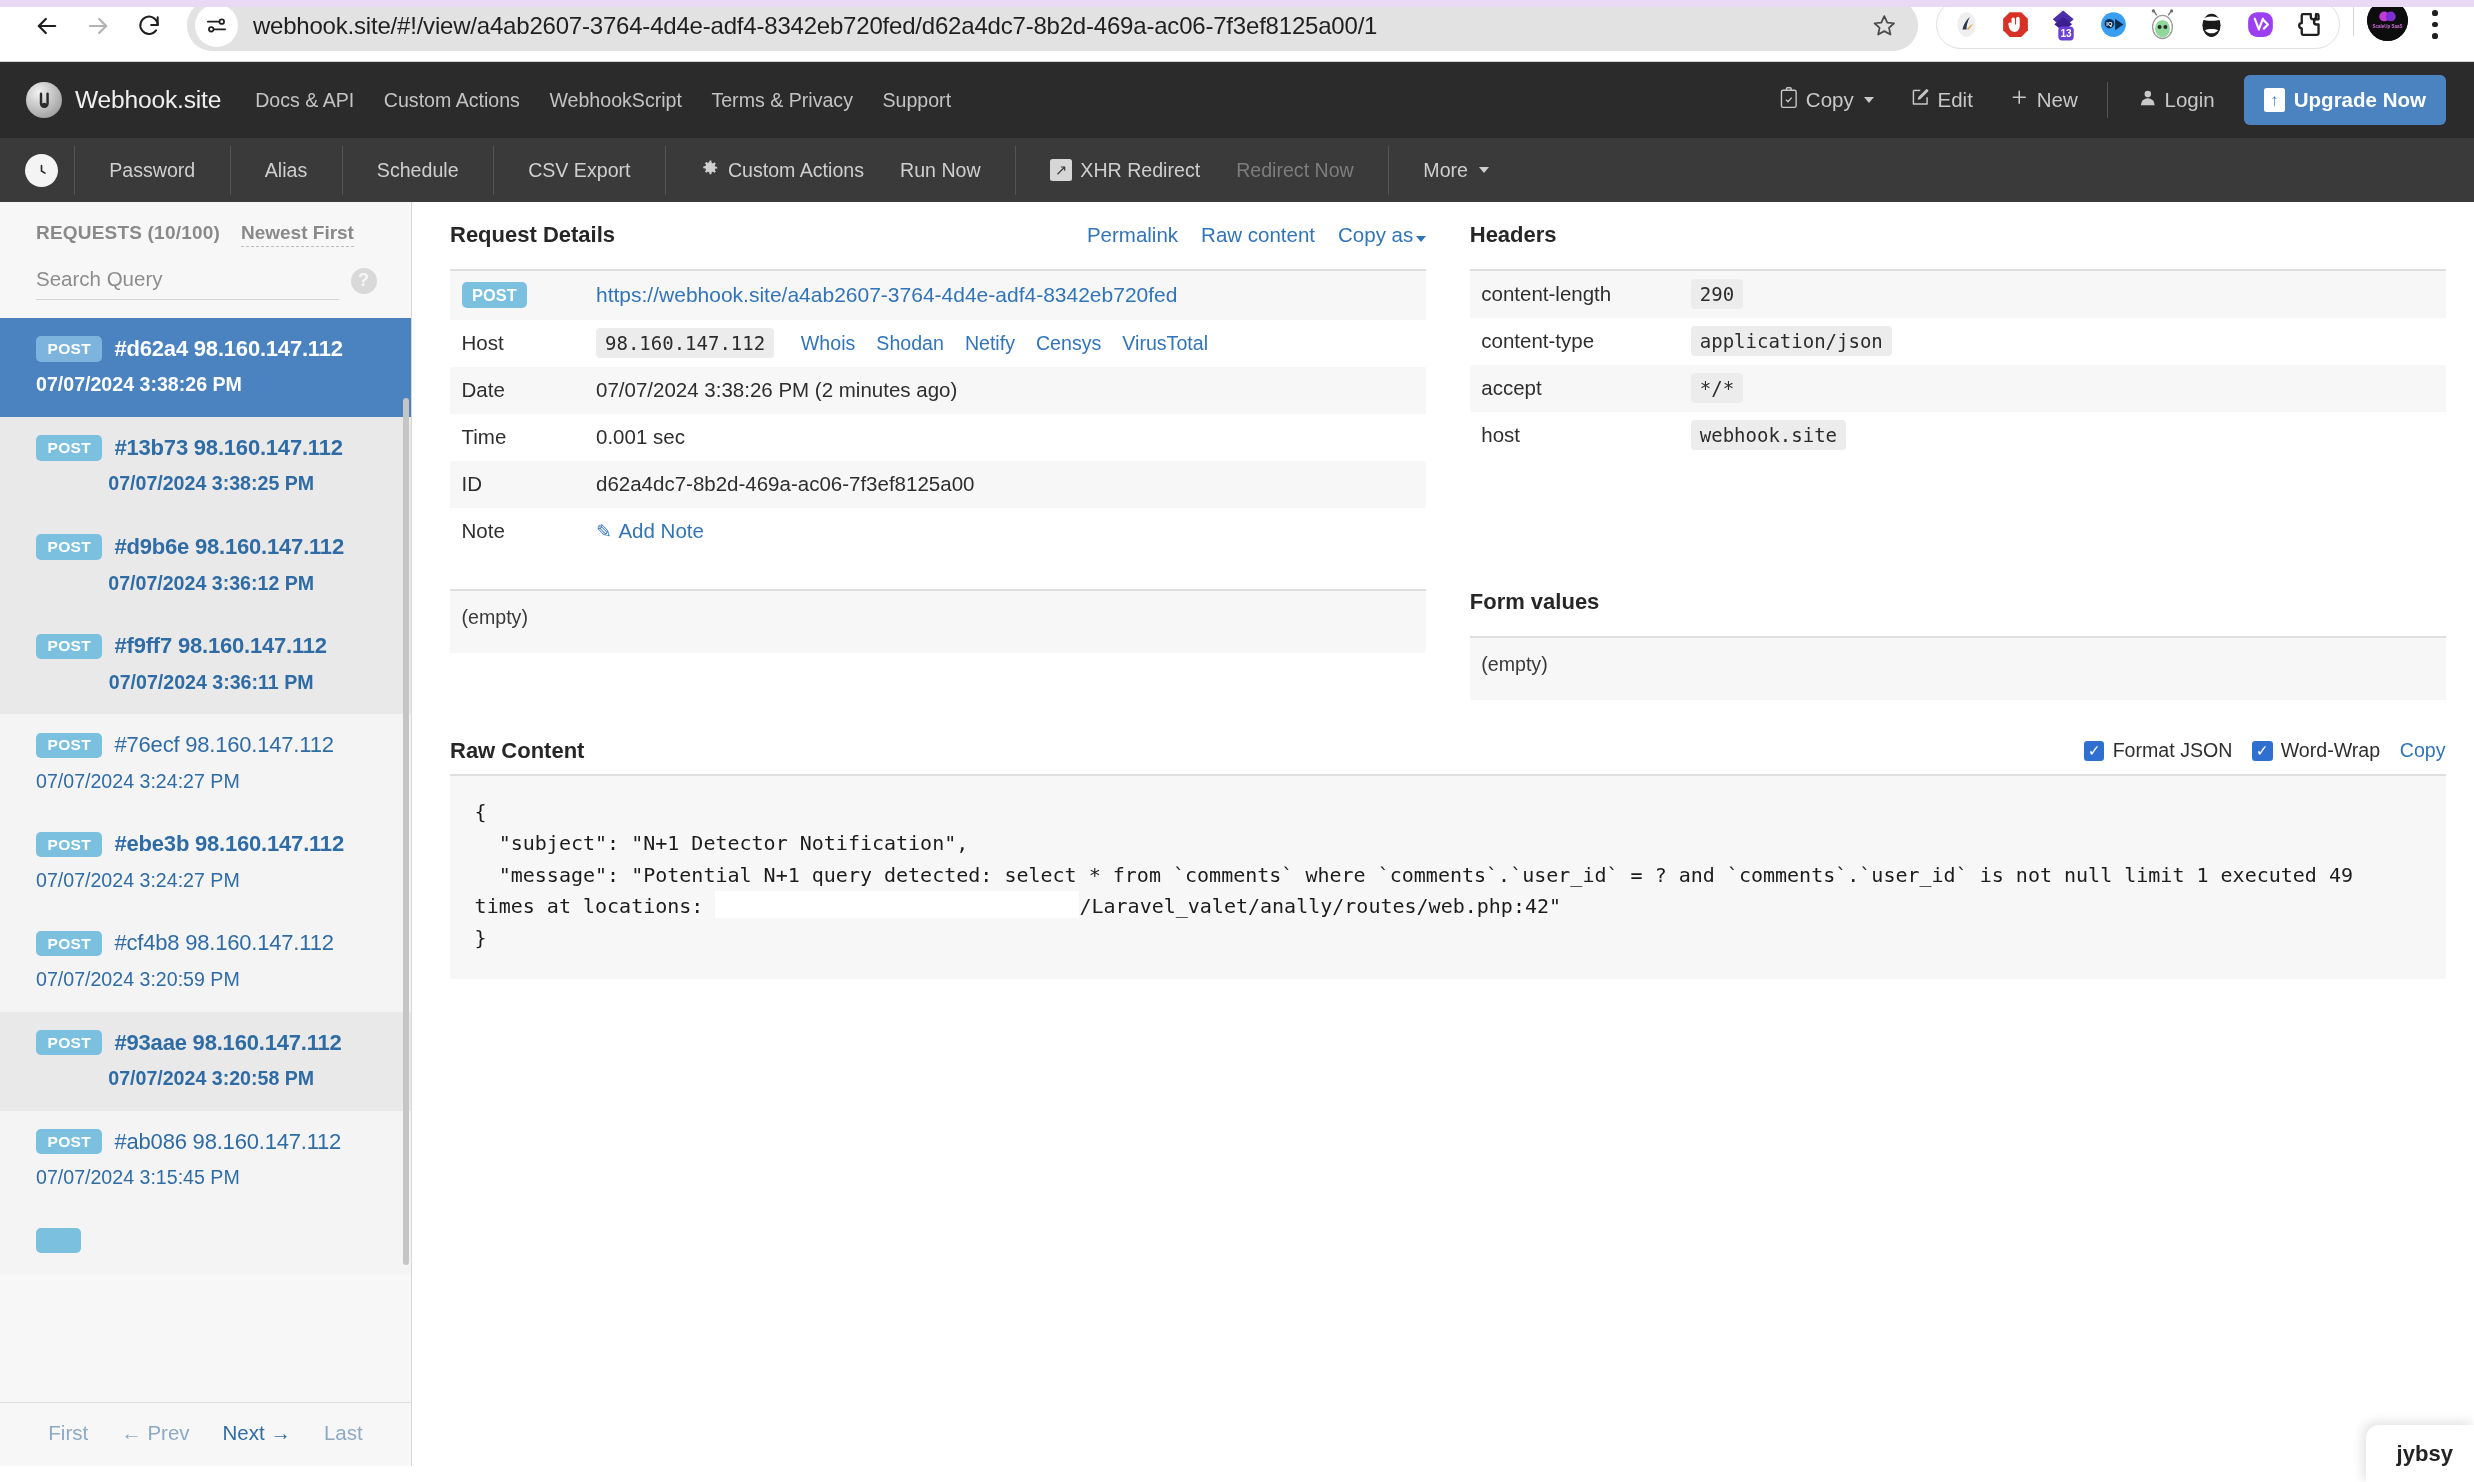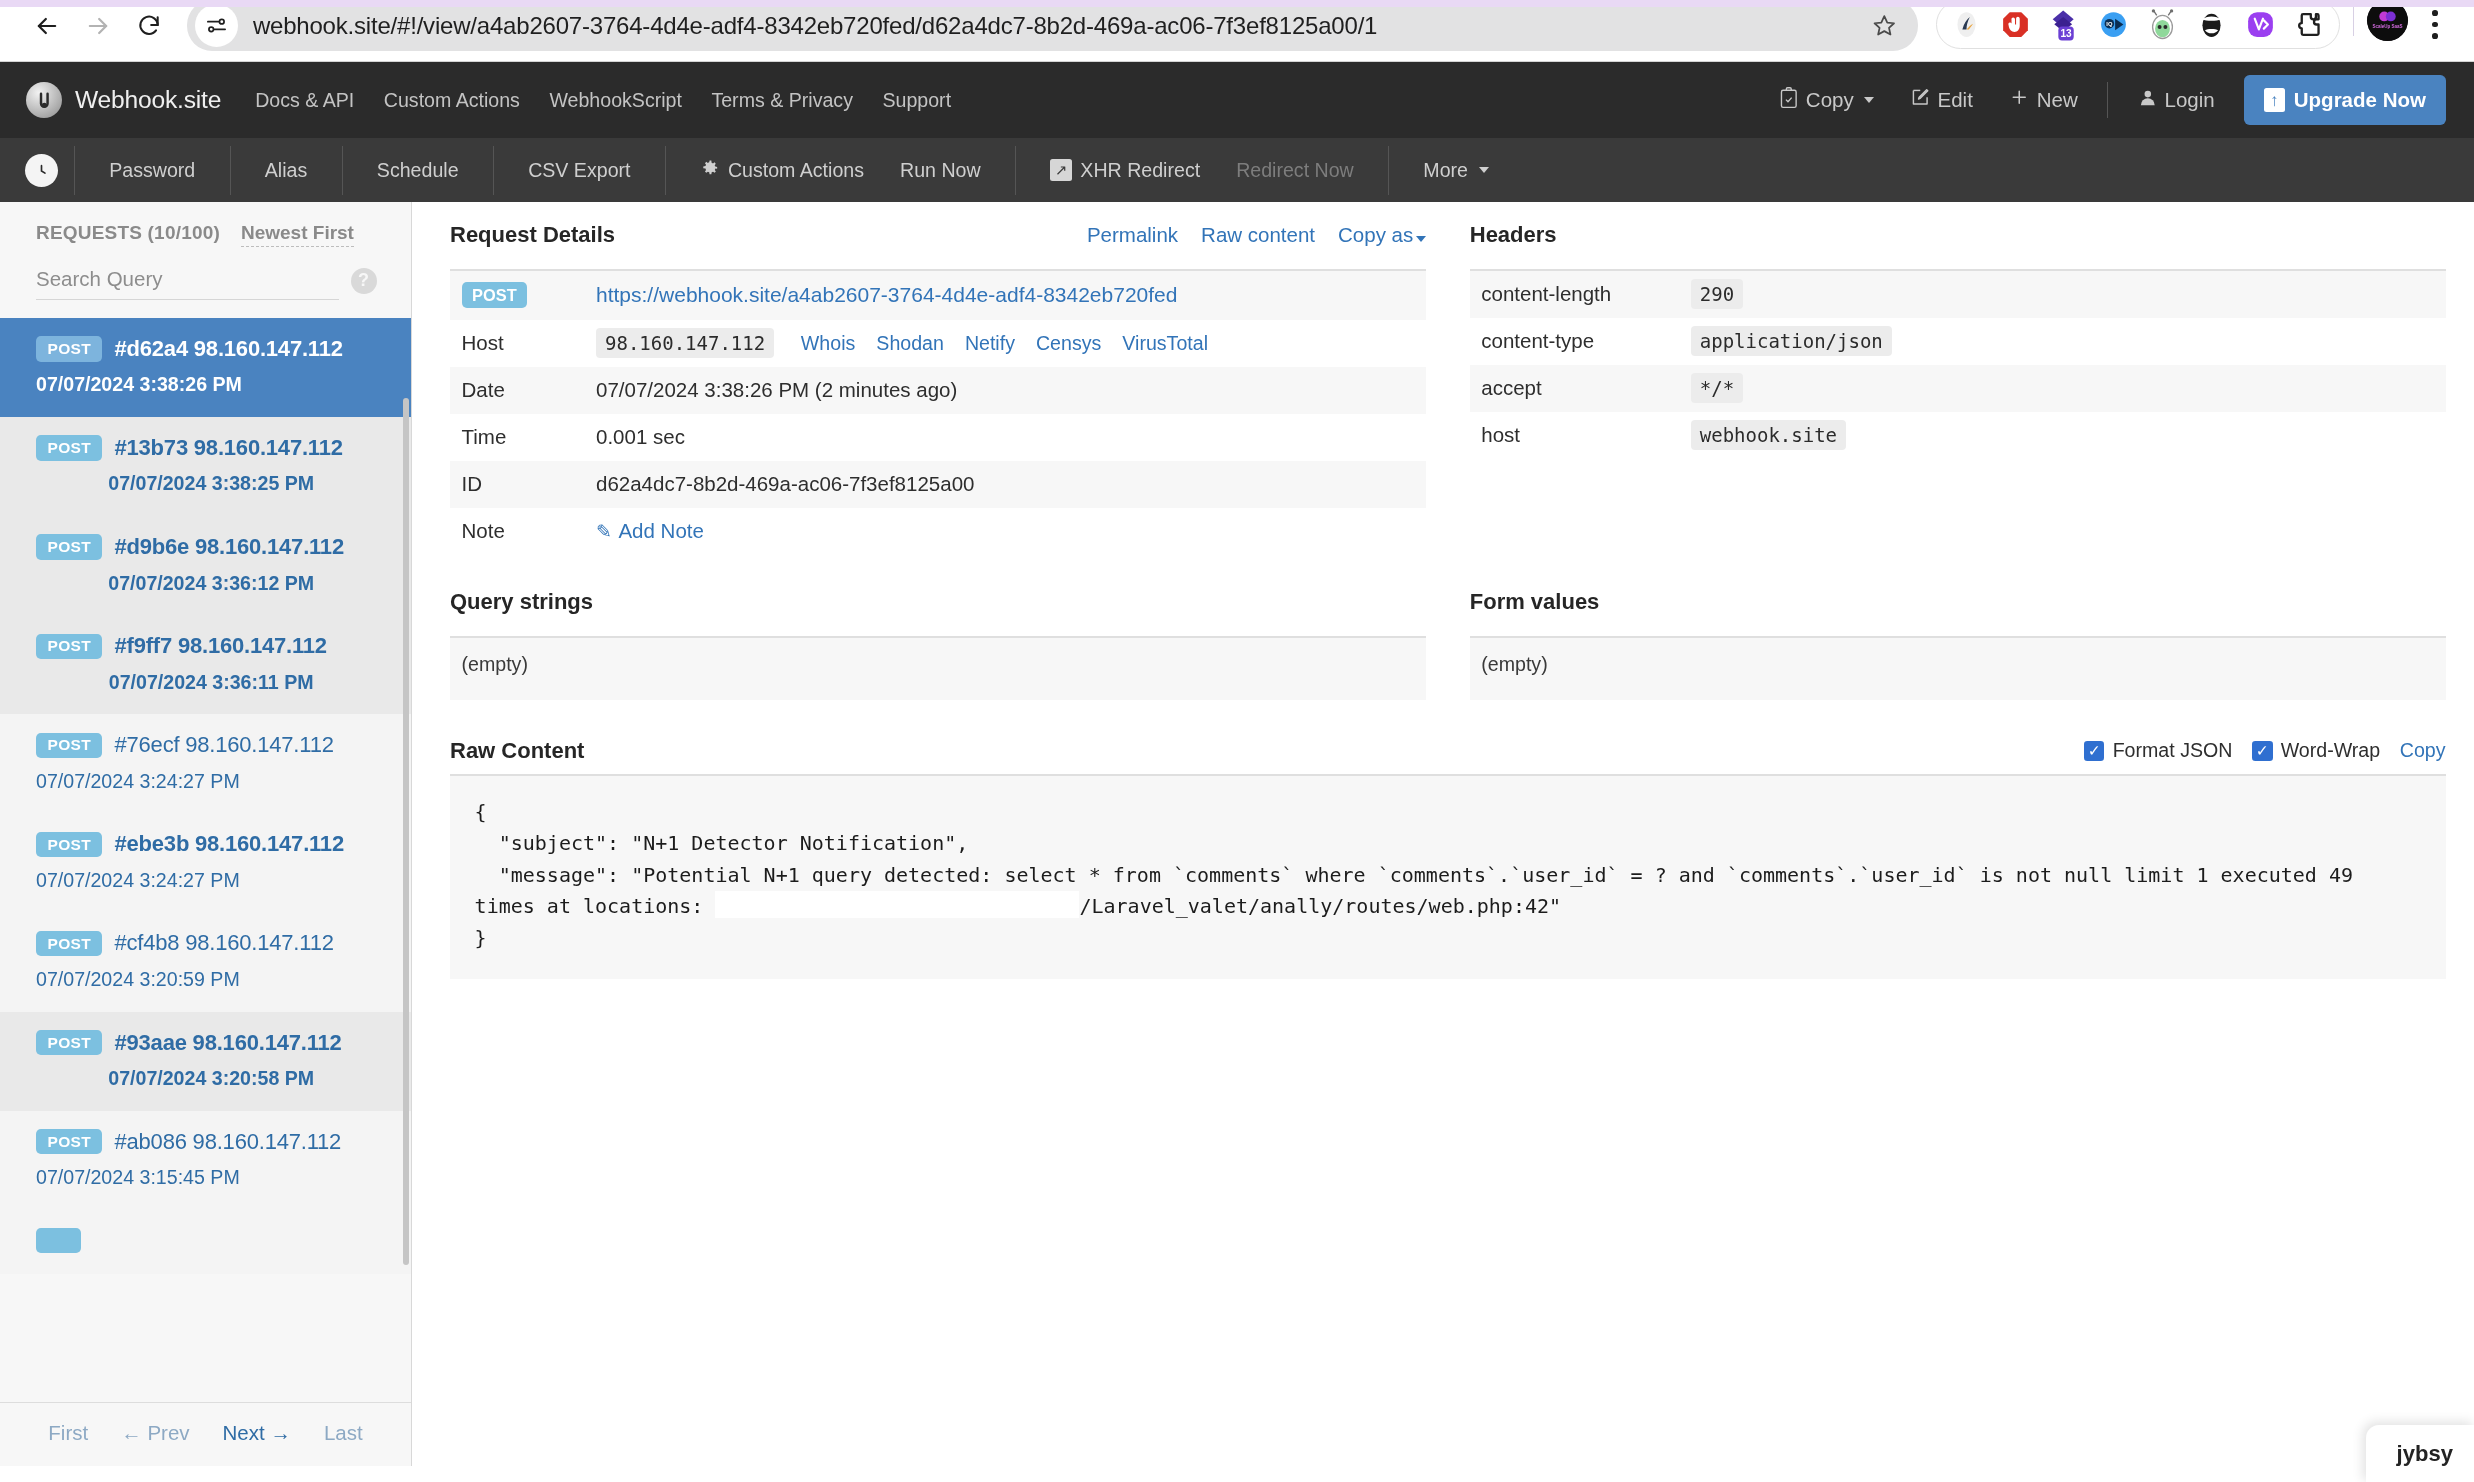--- a/index.html
+++ b/index.html
@@ -695,23 +695,20 @@
             <td class="k">host</td>
             <td class="v"><span class="mono-chip">webhook.site</span></td>
           </tr>
         </tbody>
           </table>
       </div>
     </div>
 
     <div class="cols subsec">
       <div class="col">
-        <div class="sec-head">
-            <span class="sec-title">Query strings</span>
-          </div>
         <div class="empty-box">(empty)</div>
       </div>
       <div class="col">
         <div class="sec-head">
             <span class="sec-title">Form values</span>
           </div>
         <div class="empty-box">(empty)</div>
       </div>
     </div>
 

